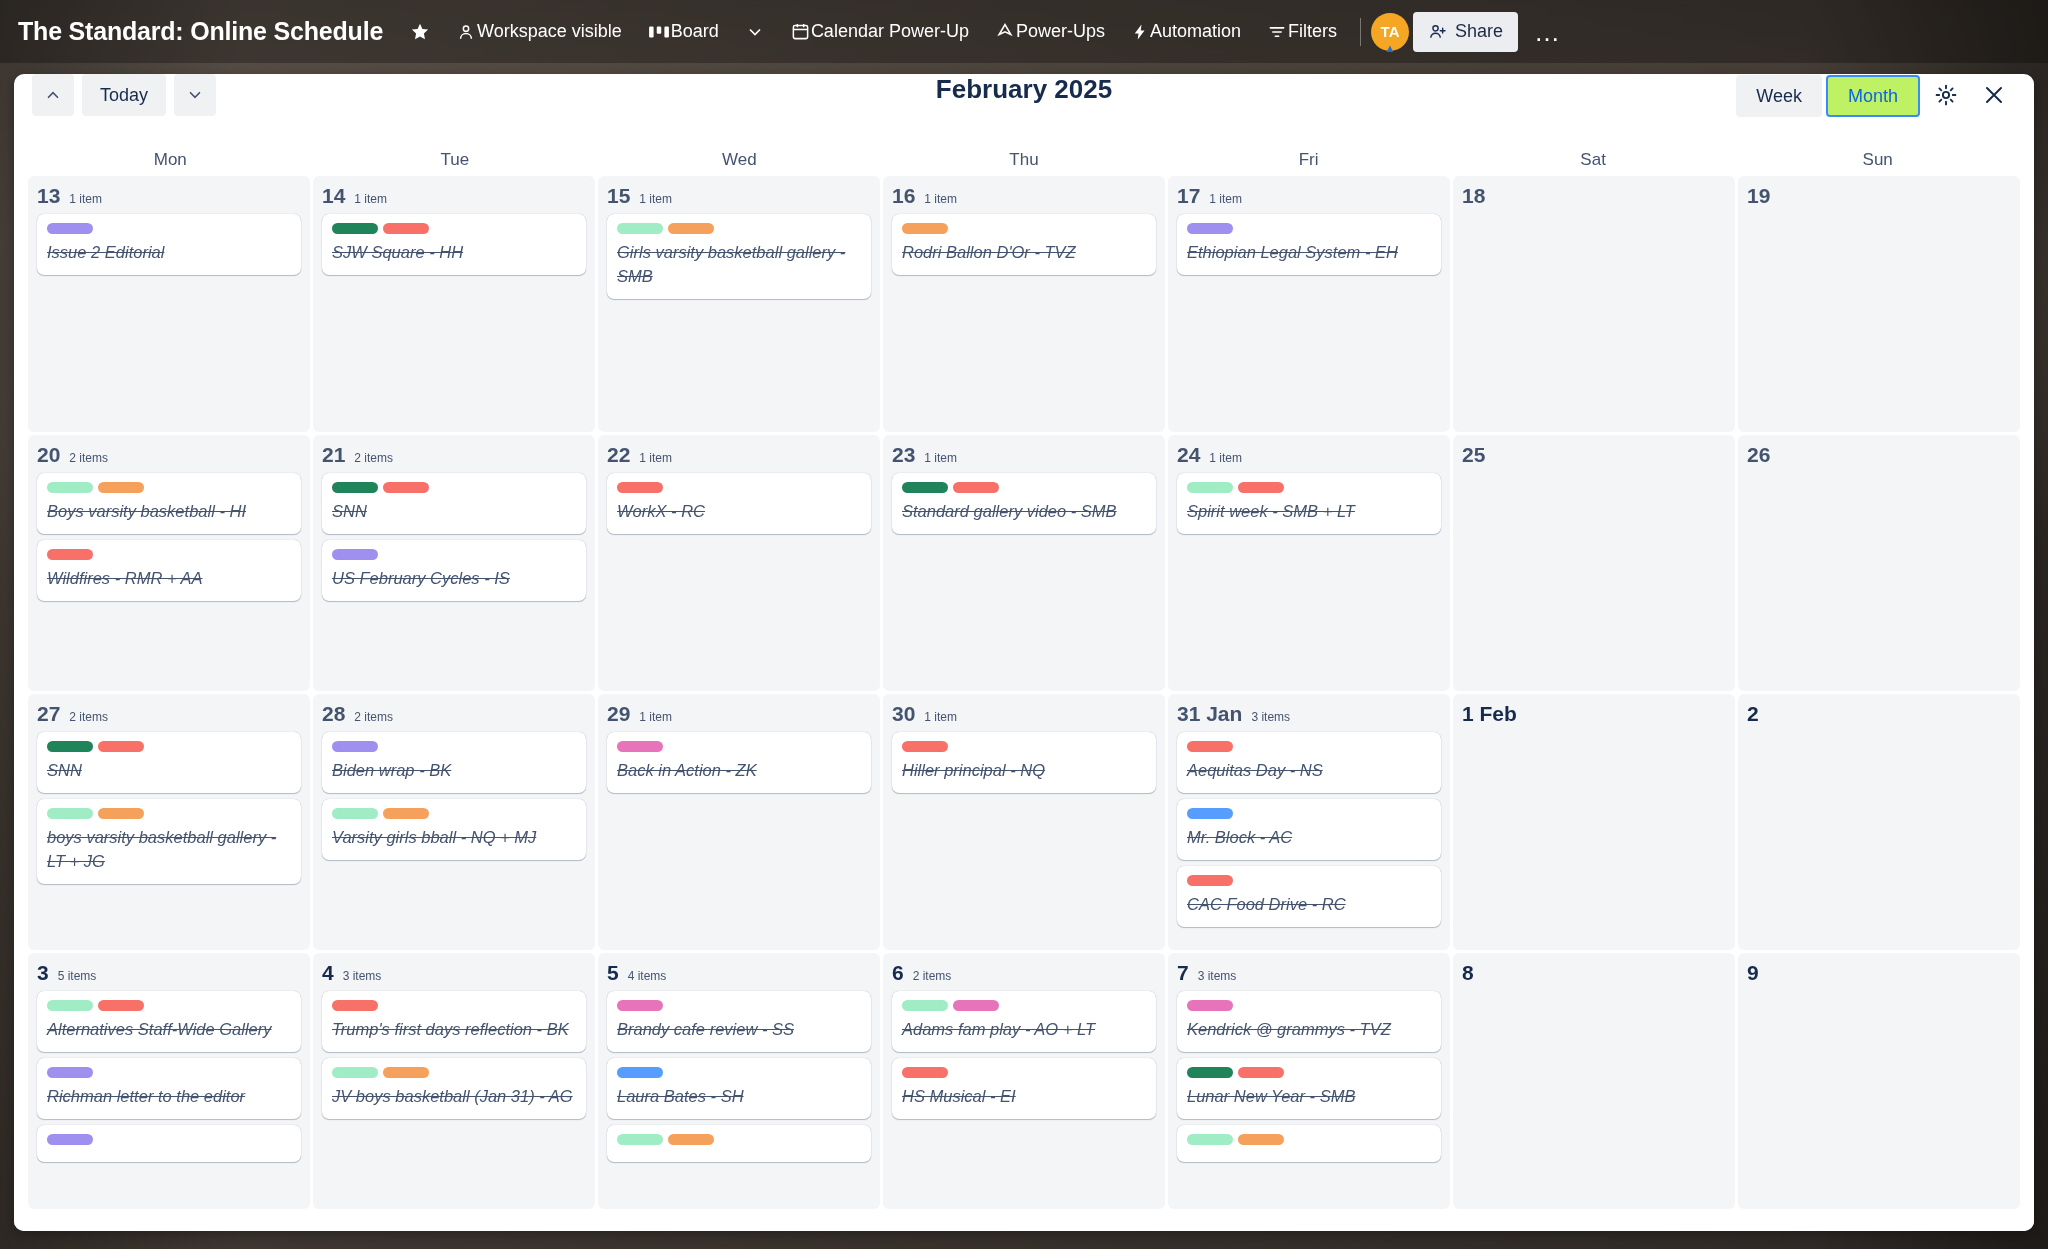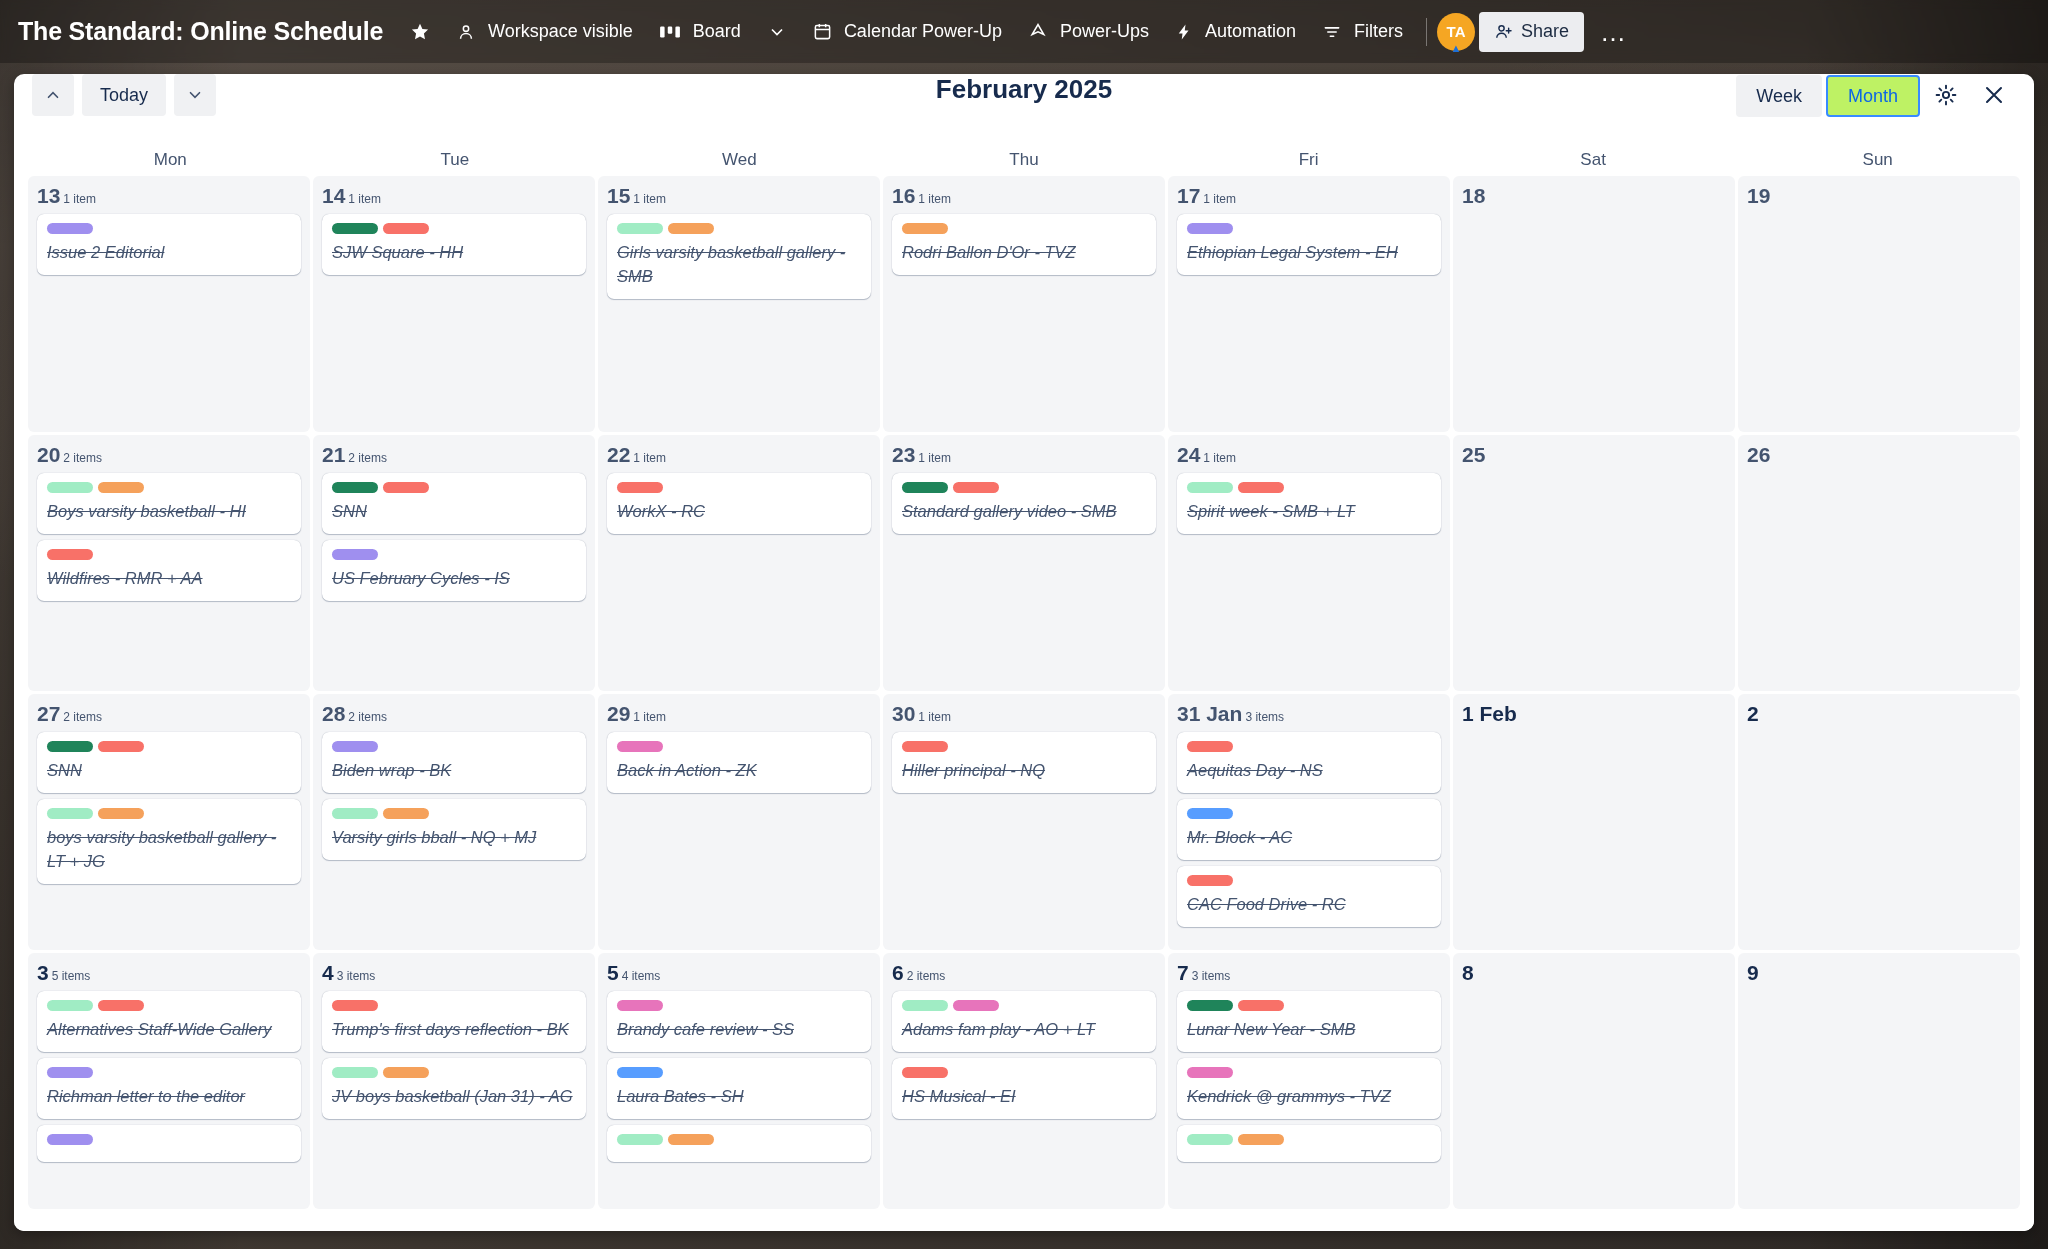--- a/index.html
+++ b/index.html
@@ -37,21 +37,21 @@
     color: #fff;
     background: rgba(0,0,0,0.28);
     backdrop-filter: blur(4px);
     z-index: 5;
   }
   #board-title {
     font-size: 25px; font-weight: bold; letter-spacing: -.2px;
     white-space: nowrap; margin-right: 14px;
   }
   .tb-btn {
-    display: flex; align-items: center; gap: 12px;
+    display: flex; align-items: center; gap: 1px;
     height: 40px; padding: 0 13px;
     border-radius: 4px; cursor: pointer;
     font-size: 18px; white-space: nowrap; color: #fff;
   }
   .tb-icon { display: inline-flex; align-items: center; justify-content: center; }
   .tb-sep { width: 1px; height: 28px; background: rgba(255,255,255,.35); margin: 0 10px; }
   #avatar {
     width: 38px; height: 38px; border-radius: 50%;
     background: #f5a623;
     color: #fff; font-size: 15px; font-weight: bold;
@@ -147,21 +147,21 @@
   }
   .day-cell {
     background: #f4f5f7;
     border-radius: 6px;
     padding: 8px 9px 4px;
     overflow: hidden;
     display: flex; flex-direction: column;
     cursor: pointer;
   }
   .day-head {
-    display: flex; align-items: baseline; gap: 3px;
+    display: flex; align-items: baseline; gap: 9px;
     margin-bottom: 6px; flex: none; text-align: center;
   }
   .day-num {
     font-size: 21px; font-weight: bold; color: #44546f;
   }
   .day-num.month-start { color: #172b4d; }
   .day-count {
     font-size: 12px; color: #44546f;
   }
   .cards { display: flex; flex-direction: column; gap: 6px; min-height: 0; }
@@ -722,30 +722,30 @@
         </div>
       </div>
       <div class="day-cell">
         <div class="day-head">
           <span class="day-num month-start">7</span>
           <span class="day-count">3 items</span>
         </div>
         <div class="cards">
           <div class="ev-card">
             <div class="labels">
+              <span class="label" style="background: rgb(231, 116, 187);"></span>
+            </div>
+            <div class="ev-title">Kendrick @ grammys - TVZ</div>
+          </div>
+          <div class="ev-card">
+            <div class="labels">
               <span class="label" style="background: rgb(31, 132, 90);"></span>
               <span class="label" style="background: rgb(248, 113, 104);"></span>
             </div>
             <div class="ev-title">Lunar New Year - SMB</div>
-          </div>
-          <div class="ev-card">
-            <div class="labels">
-              <span class="label" style="background: rgb(231, 116, 187);"></span>
-            </div>
-            <div class="ev-title">Kendrick @ grammys - TVZ</div>
           </div>
           <div class="ev-card">
             <div class="labels">
               <span class="label" style="background: rgb(160, 236, 196);"></span>
               <span class="label" style="background: rgb(245, 161, 91);"></span>
             </div>
           </div>
         </div>
       </div>
       <div class="day-cell">

